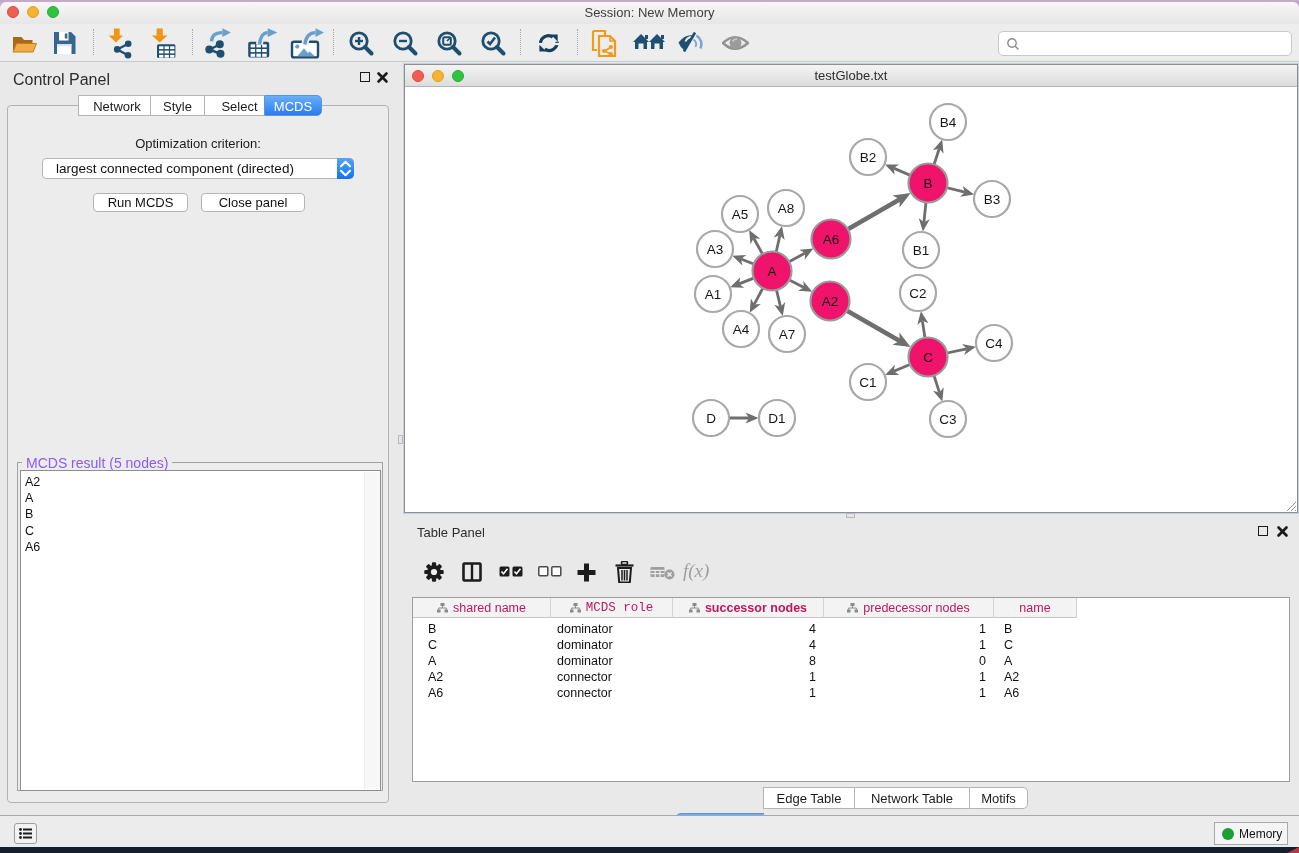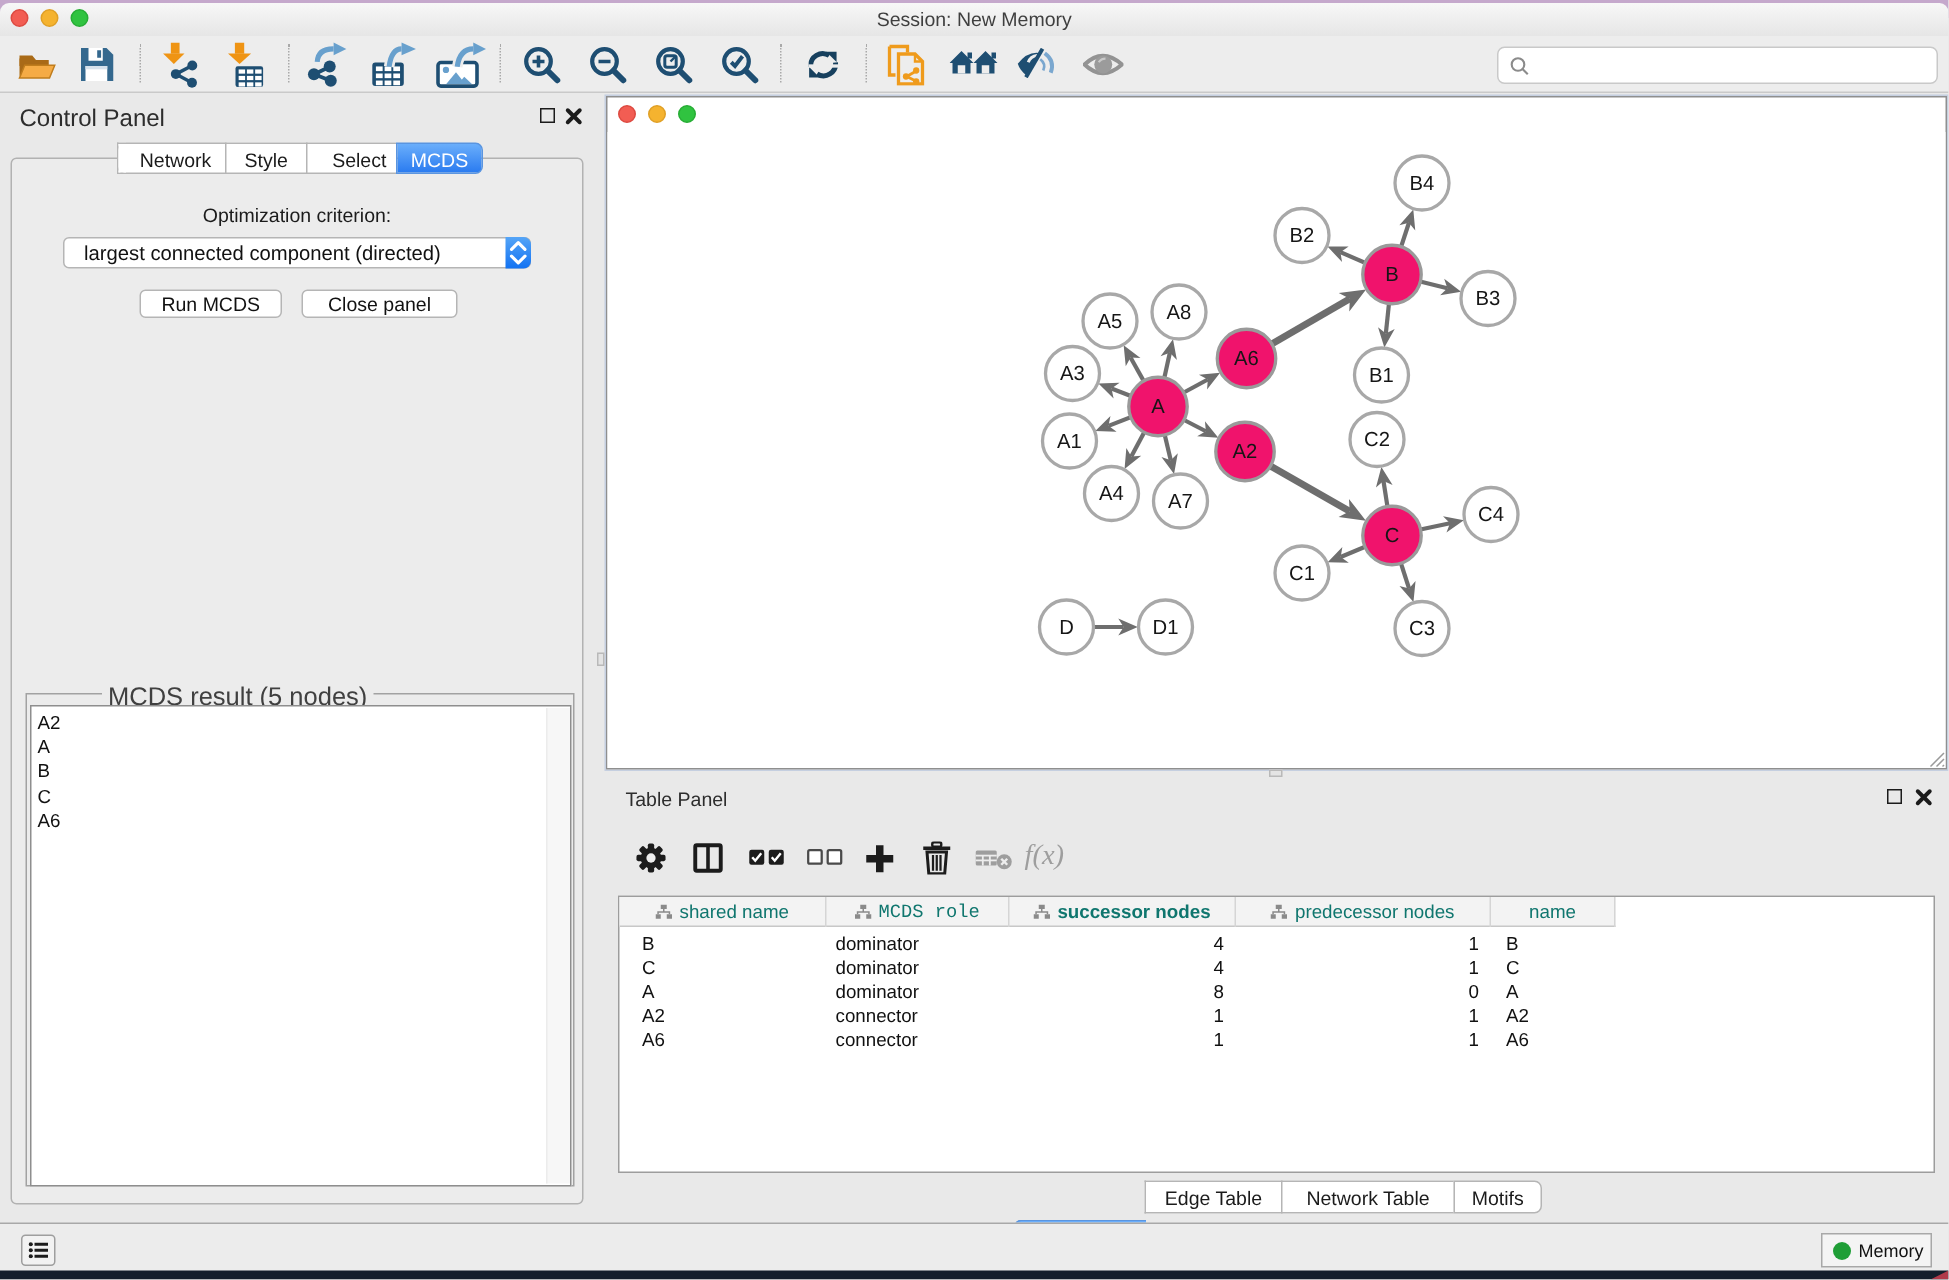--- a/index.html
+++ b/index.html
@@ -15,34 +15,34 @@
 
 #cp-title{left:13px;top:71px;font-size:16px;color:#2d2d2d;}
 #cp-box{left:7px;top:105px;width:382px;height:698px;border:1px solid #b2b2b2;border-radius:4px;background:#ececec;}
 .tab{position:absolute;top:95px;height:21px;line-height:21px;font-size:13px;text-align:center;color:#1b1b1b;background:#fff;border:1px solid #b5b5b5;border-right:none;}
 .tabsel{background:linear-gradient(#6aaefb,#2a7bf0);color:#fff;border-color:#5a95e0;}
 #opt-label{left:0;top:136px;width:396px;text-align:center;font-size:13px;color:#1b1b1b;}
 #dropdown{left:42px;top:158px;width:312px;height:21px;background:#fff;border:1px solid #b5b5b5;border-radius:4px;font-size:13.5px;color:#111;line-height:19px;padding-left:13px;}
 #dd-btn{left:337px;top:158px;width:17px;height:21px;border-radius:0 5px 5px 0;background:linear-gradient(#55a5f7,#1272f2);}
 .btn{position:absolute;height:19px;background:#fff;border:1px solid #b5b5b5;border-radius:4px;font-size:13px;color:#111;text-align:center;line-height:17px;}
 #fieldset{left:17px;top:462px;width:366px;height:329px;border:1px solid #a2a2a2;}
-#fieldset-legend{left:22px;top:455px;font-size:17px;color:#404040;background:#ececec;padding:0 4px;margin-left:46px;}
+#fieldset-legend{left:22px;top:455px;font-size:14px;color:#8b5cf6;background:#ececec;padding:0 4px;}
 #mcds-list{left:20px;top:470px;width:361px;height:321px;background:#fff;border:1px solid #8e8e8e;font-size:12.5px;color:#111;padding:3px 0 0 4px;line-height:16.2px;}
 #mcds-scroll{left:364px;top:472px;width:16px;height:317px;background:#f7f7f7;border-left:1px solid #ececec;}
 
 #netwin{left:404px;top:64px;width:894px;height:449px;border:1px solid #8f8f8f;background:#fff;box-shadow:0 0 0 1px rgba(90,130,200,.25);}
 #net-title{left:0;top:0;width:100%;height:22px;background:linear-gradient(#f4f4f4,#dcdcdc);border-bottom:1px solid #b4b4b4;}
 #net-title .t{width:100%;text-align:center;font-size:13px;color:#2d2d2d;line-height:22px;}
 
 .handle{background:#e4e4e4;border:1px solid #b9b9b9;}
 
 #tp-title{left:417px;top:525px;font-size:13px;color:#2d2d2d;}
 #table-box{left:412px;top:597px;width:878px;height:185px;background:#fff;border:1px solid #9d9d9d;}
 #thead{left:0;top:0;width:664px;height:20px;background:#f3f3f3;border-bottom:1px solid #c8c8c8;}
-.th{position:absolute;top:0;height:20px;font-size:12.5px;color:#0f766e;border-right:1px solid #d5d5d5;display:flex;align-items:center;justify-content:center;gap:5px;}
+.th{position:absolute;top:0;height:20px;font-size:12.5px;color:#be185d;border-right:1px solid #d5d5d5;display:flex;align-items:center;justify-content:center;gap:5px;}
 .td{position:absolute;font-size:12.5px;color:#111;height:16px;line-height:16px;}
 .btab{position:absolute;top:787px;height:22px;line-height:22px;font-size:13px;text-align:center;color:#1b1b1b;background:#fff;border:1px solid #b5b5b5;border-right:none;}
 
 #statusbar{left:0;top:815px;width:1299px;height:32px;background:#ececec;border-top:1px solid #a8a8a8;}
 #memory{left:1214px;top:822px;width:74px;height:23px;background:#f4f4f4;border:1px solid #a8a8a8;font-size:12px;color:#111;line-height:21px;}
 #darkstrip{left:0;top:847px;width:1299px;height:6px;background:#141e2c;}
 svg{display:block;}
 </style></head><body>
 <div class="abs" id="purple"></div>
 <div class="abs" id="titlebar">
@@ -226,20 +226,23 @@
     <polyline points="2,6.2 6.5,1.8 11,6.2" fill="none" stroke="#fff" stroke-width="2.1" stroke-linecap="round" stroke-linejoin="round"></polyline>
     <polyline points="2,10.8 6.5,15.2 11,10.8" fill="none" stroke="#fff" stroke-width="2.1" stroke-linecap="round" stroke-linejoin="round"></polyline>
   </svg>
 <div class="btn" style="left:93px;top:193px;width:95px;">Run MCDS</div>
 <div class="btn" style="left:201px;top:193px;width:104px;">Close panel</div>
 <div class="abs" id="fieldset"></div>
 <div class="abs" id="fieldset-legend">MCDS result (5 nodes)</div>
 <div class="abs" id="mcds-list">A2<br>A<br>B<br>C<br>A6</div>
 <div class="abs" id="mcds-scroll"></div>
 <div class="abs" id="netwin">
+<div class="abs" id="net-title">
+      <div class="t">testGlobe.txt</div>
+    </div>
 <div class="abs tl" style="left:7px;top:5px;background:#f25d53;border:1px solid #dd4a41;"></div>
 <div class="abs tl" style="left:27px;top:5px;background:#f5b32f;border:1px solid #e0a026;"></div>
 <div class="abs tl" style="left:47px;top:5px;background:#30c340;border:1px solid #27ad35;"></div>
 <div class="abs" style="left:0;top:23px;width:892px;height:424px;background:#fff;">
       <svg width="894" height="425" viewBox="0 0 894 425" font-family="Liberation Sans, sans-serif">
         <line x1="367.0" y1="183.0" x2="348.7" y2="150.3" stroke="#6e6e6e" stroke-width="2.8"></line>
         <polygon points="344.1,142.1 355.3,150.7 348.7,150.3 345.5,156.2" fill="#6e6e6e"></polygon>
         <line x1="367.0" y1="183.0" x2="374.9" y2="147.2" stroke="#6e6e6e" stroke-width="2.8"></line>
         <polygon points="377.0,138.1 379.6,152.0 374.9,147.2 368.7,149.5" fill="#6e6e6e"></polygon>
         <line x1="367.0" y1="183.0" x2="336.0" y2="171.0" stroke="#6e6e6e" stroke-width="2.8"></line>

